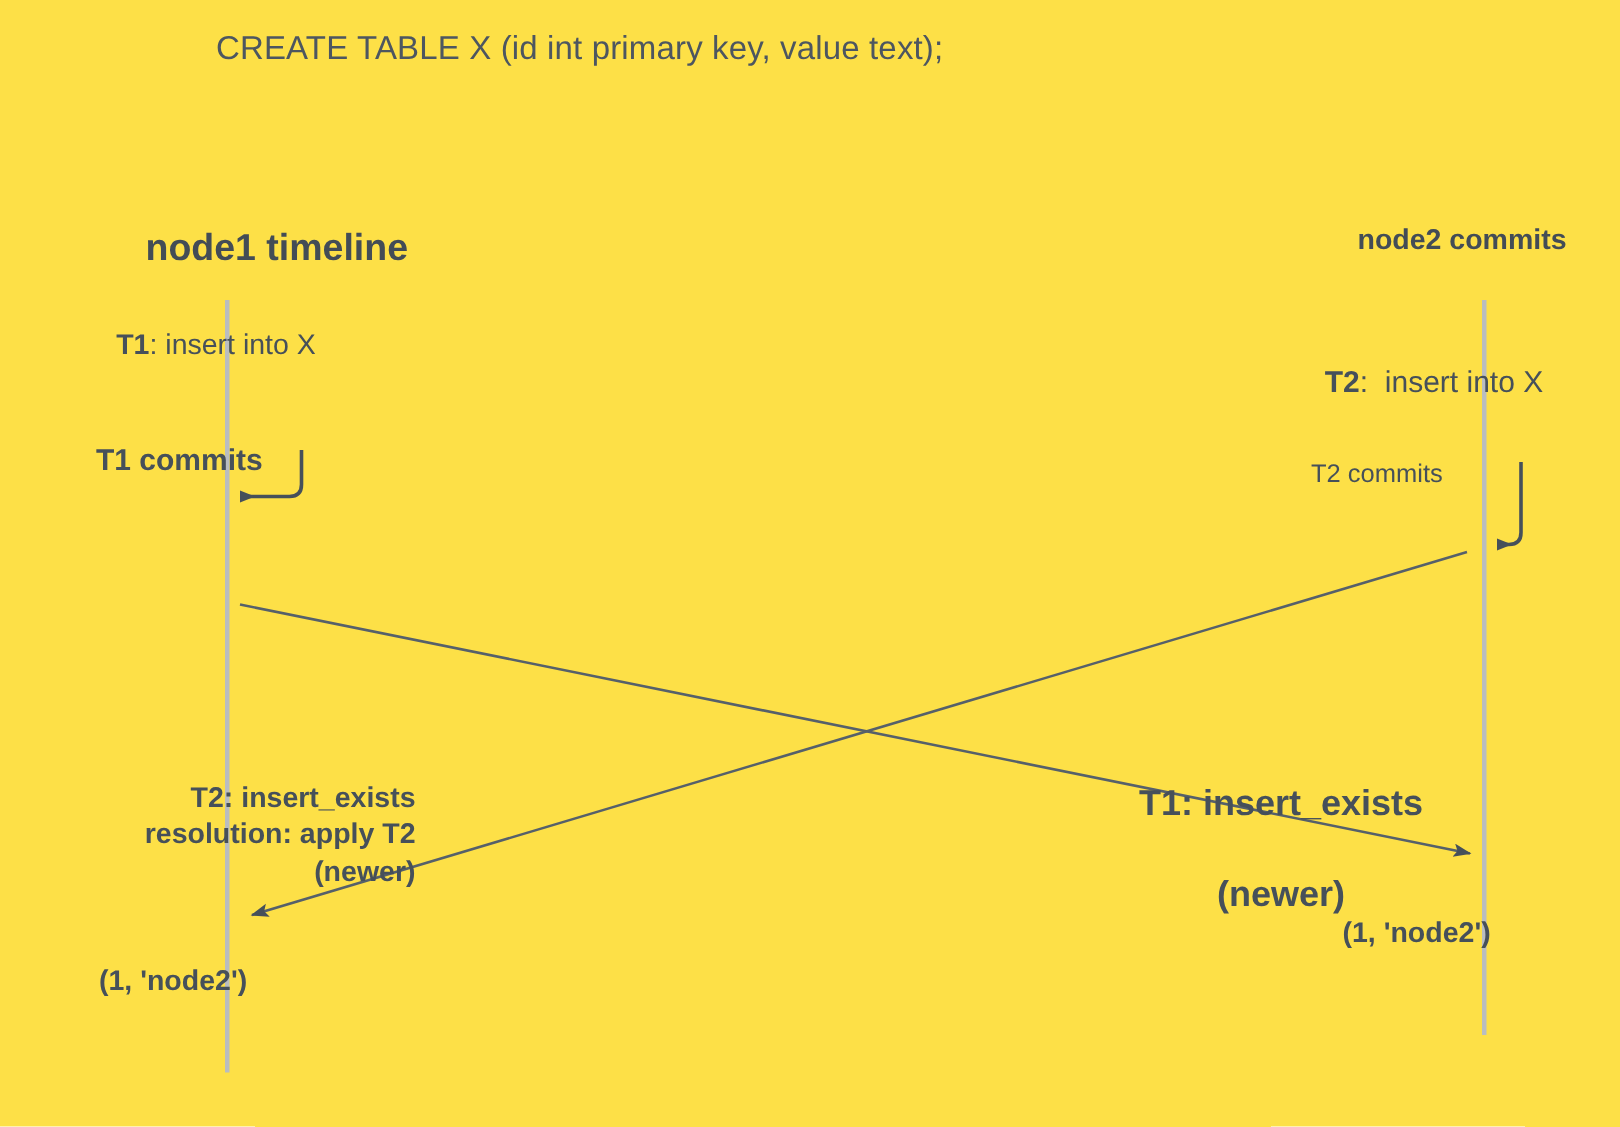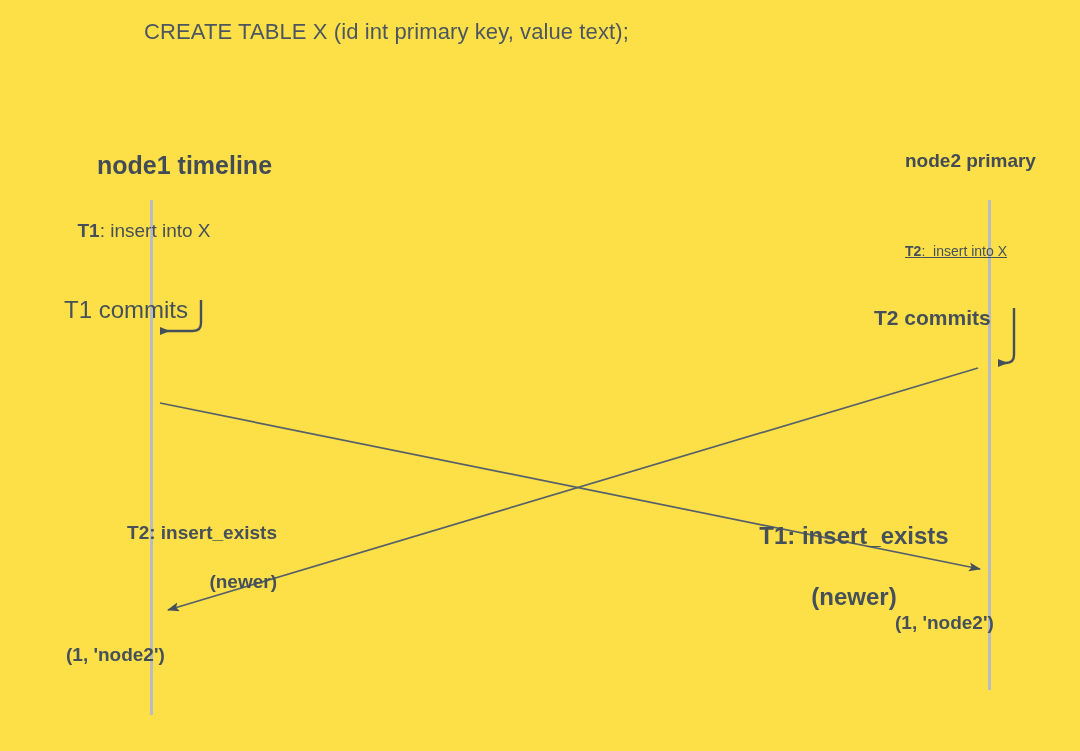--- a/index.html
+++ b/index.html
@@ -56,36 +56,35 @@
   #t1-stmt {
     left: 19px;
     top: 219px;
     font-size: 19px;
     text-align: center;
     width: 250px;
   }
   #t1-commits {
     left: 64px;
     top: 295px;
-    font-size: 24px;
-    font-weight: normal;
+    font-size: 20px;
+    font-weight: bold;
   }
   #t2-stmt {
     left: 836px;
     top: 243px;
-    font-size: 14px;
+    font-size: 20px;
     text-align: center;
     width: 240px;
-    text-decoration: underline;
   }
   #t2-commits {
     left: 874px;
     top: 305px;
-    font-size: 21px;
-    font-weight: bold;
+    font-size: 17px;
+    font-weight: normal;
   }
   #left-resolution {
     left: 42px;
     top: 521px;
     width: 235px;
     font-size: 19px;
     font-weight: bold;
     text-align: right;
   }
   #left-result {
@@ -135,31 +134,31 @@
 
     <line x1="160" y1="403" x2="980" y2="569" stroke="#56606a" stroke-width="1.7" marker-end="url(#arrowhead-dir)"></line>
 
     <line x1="978" y1="368" x2="168" y2="610" stroke="#56606a" stroke-width="1.7" marker-end="url(#arrowhead-dir)"></line>
   </svg>
 
   <div class="txt" id="title">CREATE TABLE X (id int primary key, value text);</div>
 
   <div class="txt" id="node1-header">node1 timeline</div>
 
-  <div class="txt" id="node2-header">node2 primary</div>
+  <div class="txt" id="node2-header">node2 commits</div>
 
   <div class="txt" id="t1-stmt"><span class="bold-lead">T1</span><span>: insert into X</span><br></div>
 
   <div class="txt" id="t1-commits">T1 commits</div>
 
   <div class="txt" id="t2-stmt"><span class="bold-lead">T2</span><span>:  insert into X</span><br></div>
 
   <div class="txt" id="t2-commits">T2 commits</div>
 
-  <div class="txt" id="left-resolution"><span>T2: insert_exists</span><br><br><span>(newer)</span></div>
+  <div class="txt" id="left-resolution"><span>T2: insert_exists</span><br><span>resolution: apply T2</span><br><span>(newer)</span></div>
 
   <div class="txt" id="left-result">(1, 'node2')</div>
 
   <div class="txt" id="right-resolution"><span>T1: insert_exists</span><br><br><span>(newer)</span></div>
 
   <div class="txt" id="right-result">(1, 'node2')</div>
 
 </div>
 
 </body></html>

